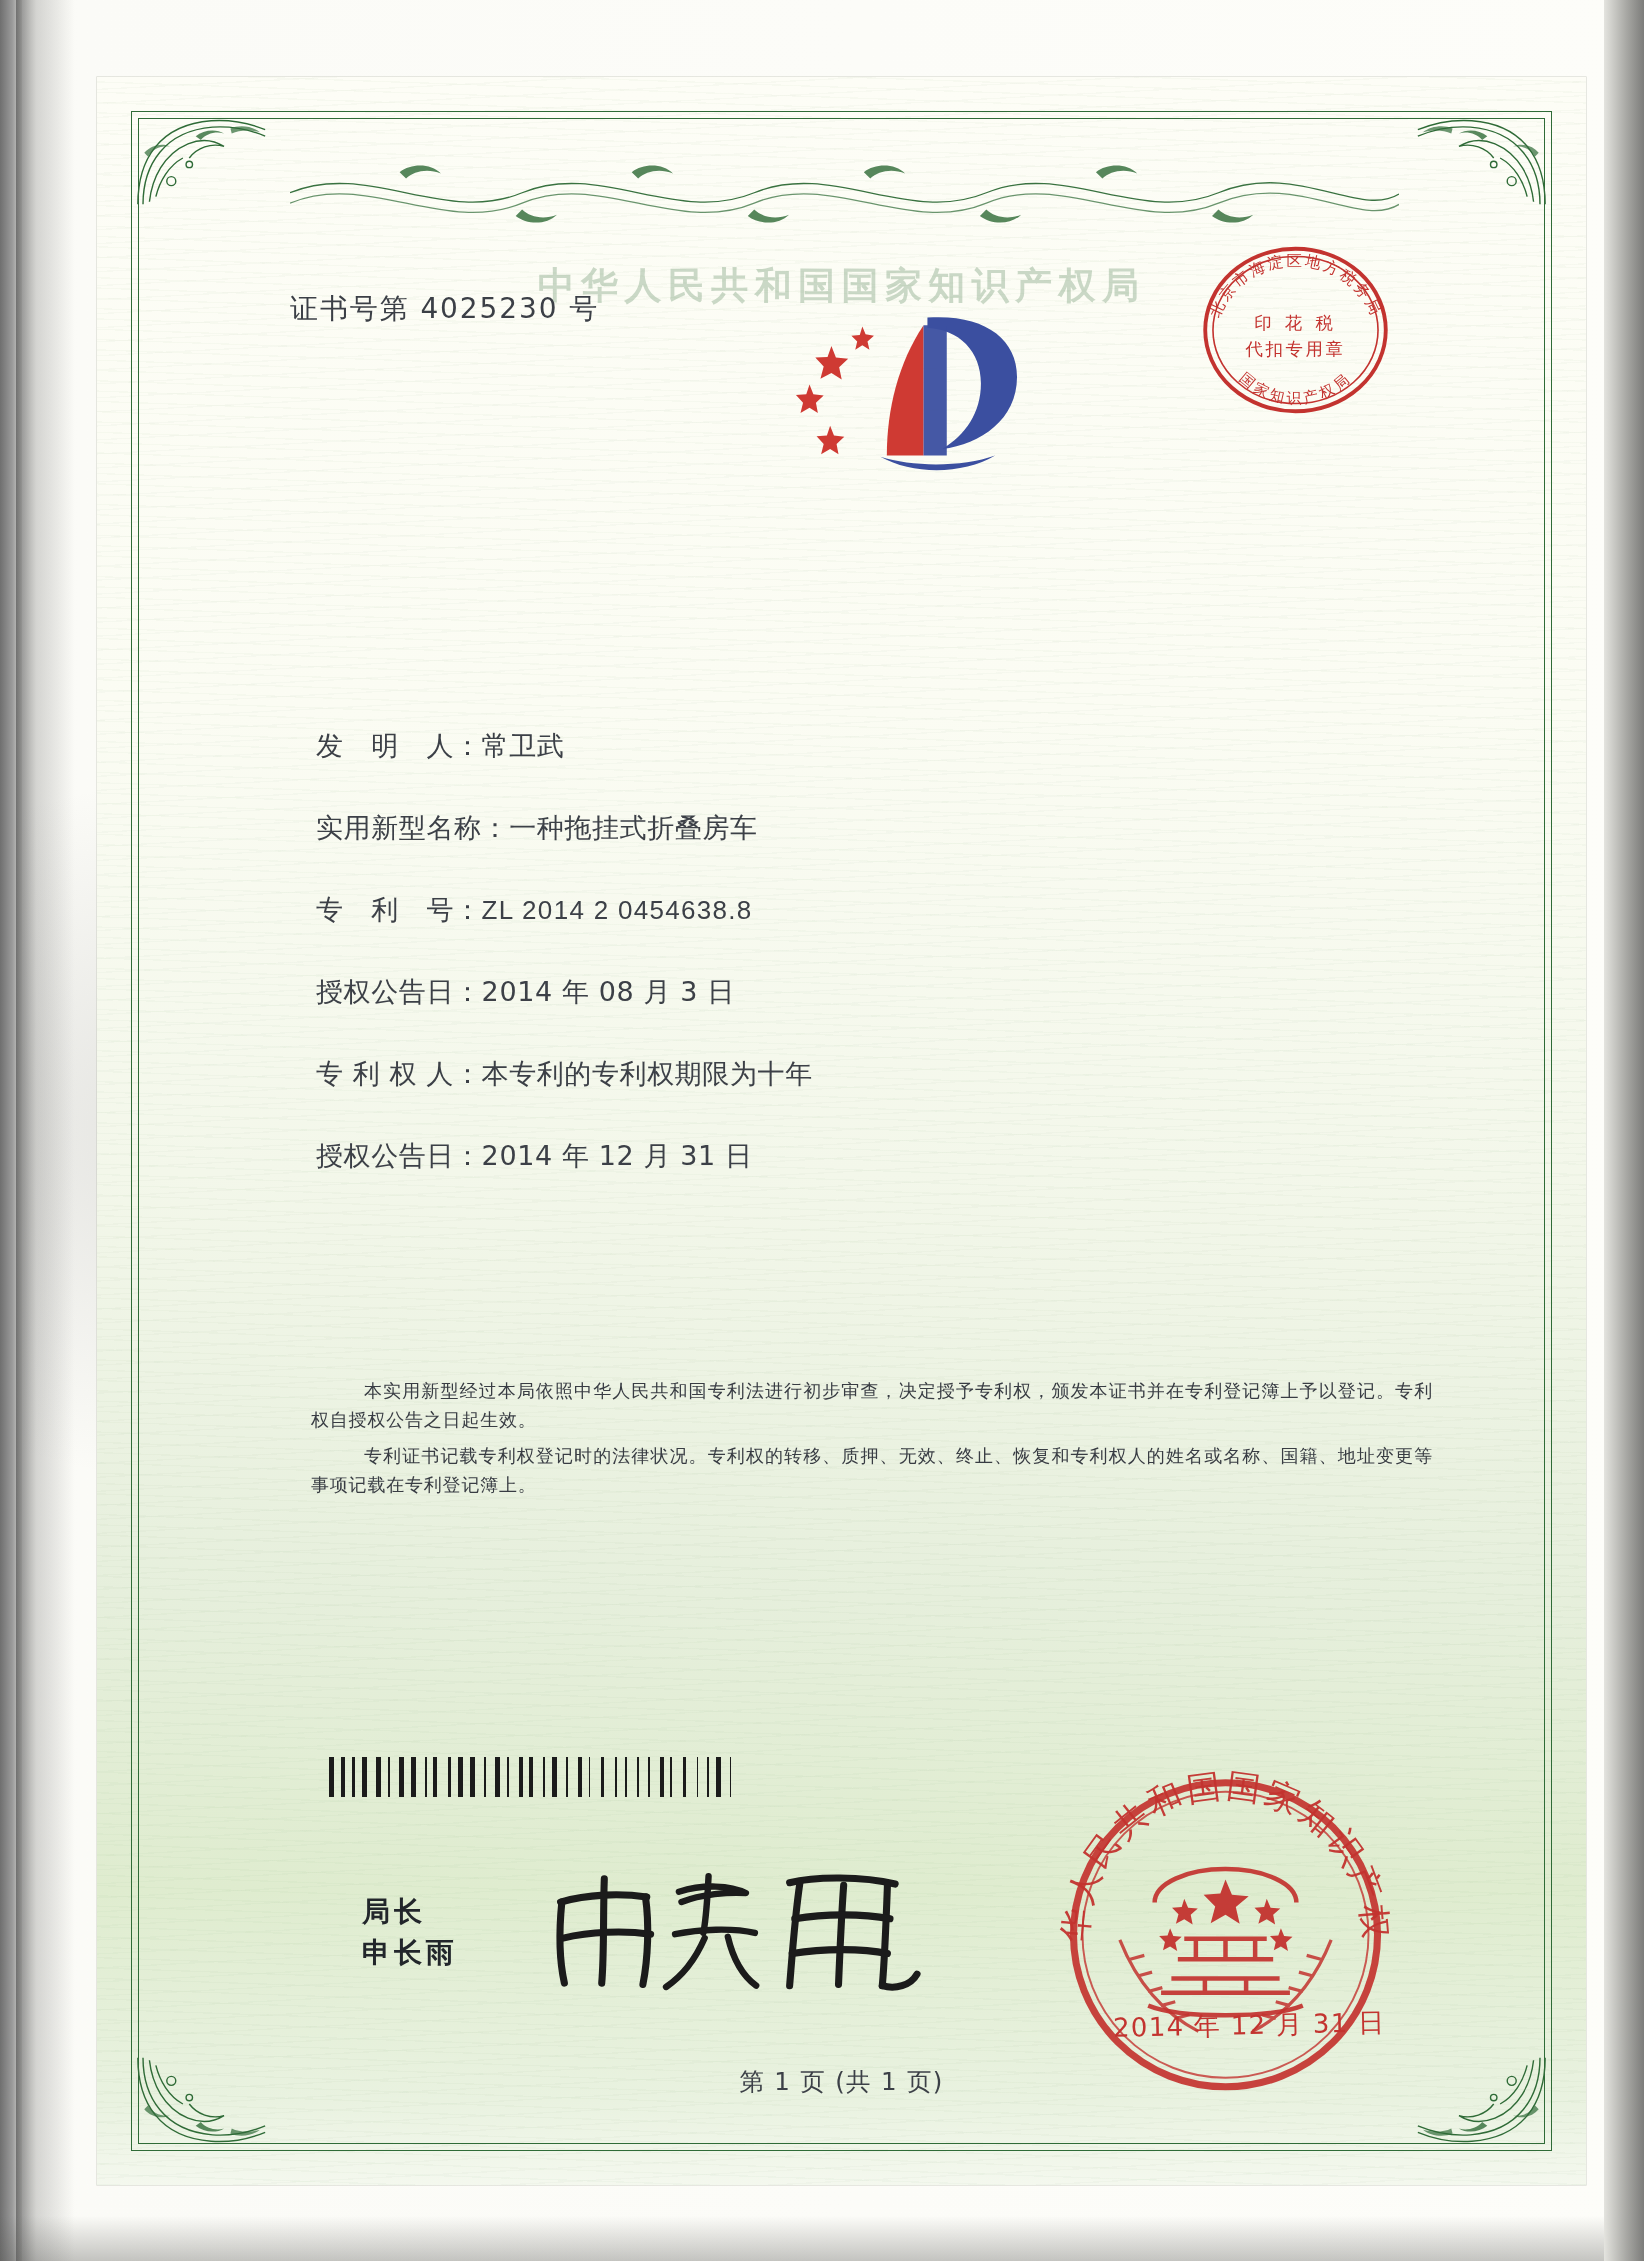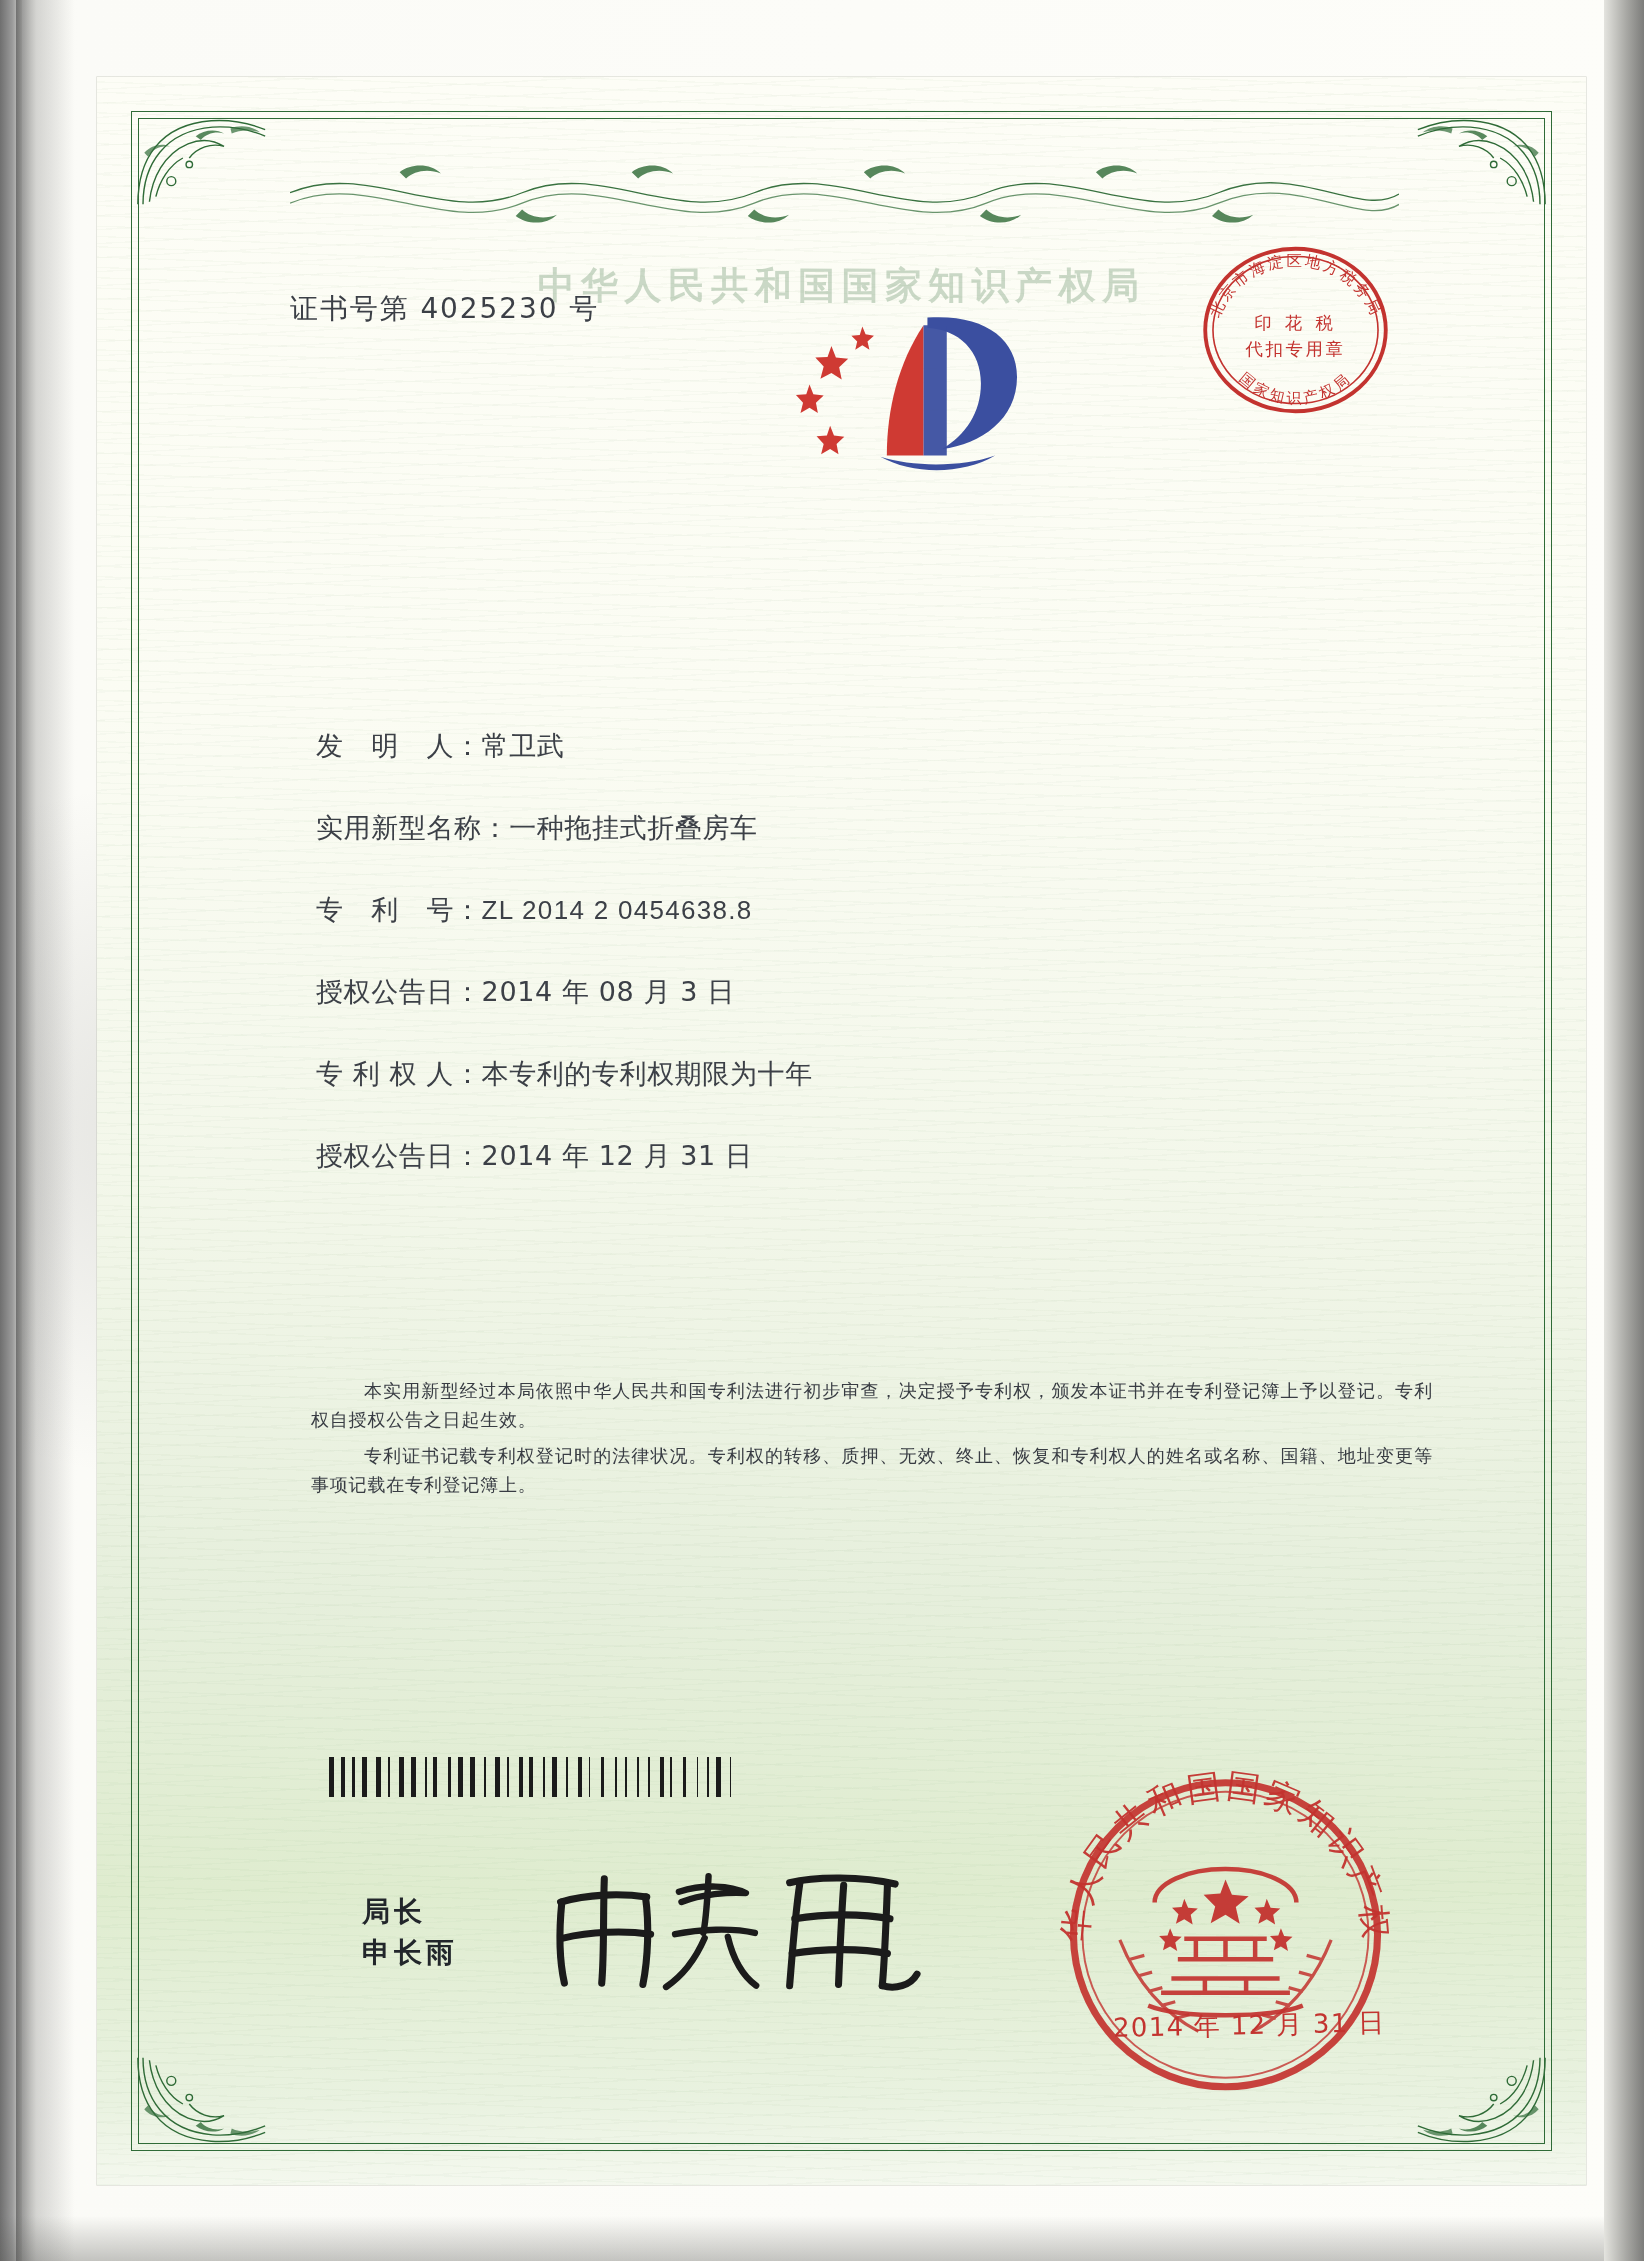--- a/index.html
+++ b/index.html
@@ -588,15 +588,16 @@
         <path d="M96 270 C 120 330, 160 382, 218 412"></path>
         <path d="M424 270 C 400 330, 360 382, 302 412"></path>
         <path d="M112 300 l22 -6 M124 326 l22 -6 M140 350 l22 -6 M160 372 l22 -6 M182 392 l22 -6"></path>
         <path d="M408 300 l-22 -6 M396 326 l-22 -6 M380 350 l-22 -6 M360 372 l-22 -6 M338 392 l-22 -6"></path>
       </g>
     </svg>
   </div>
 
   <div class="seal-date">2014 年 12 月 31 日</div>
 
+  <div class="page-no">第 1 页 (共 1 页)</div>
 
 </div>
 
 
 </body></html>

